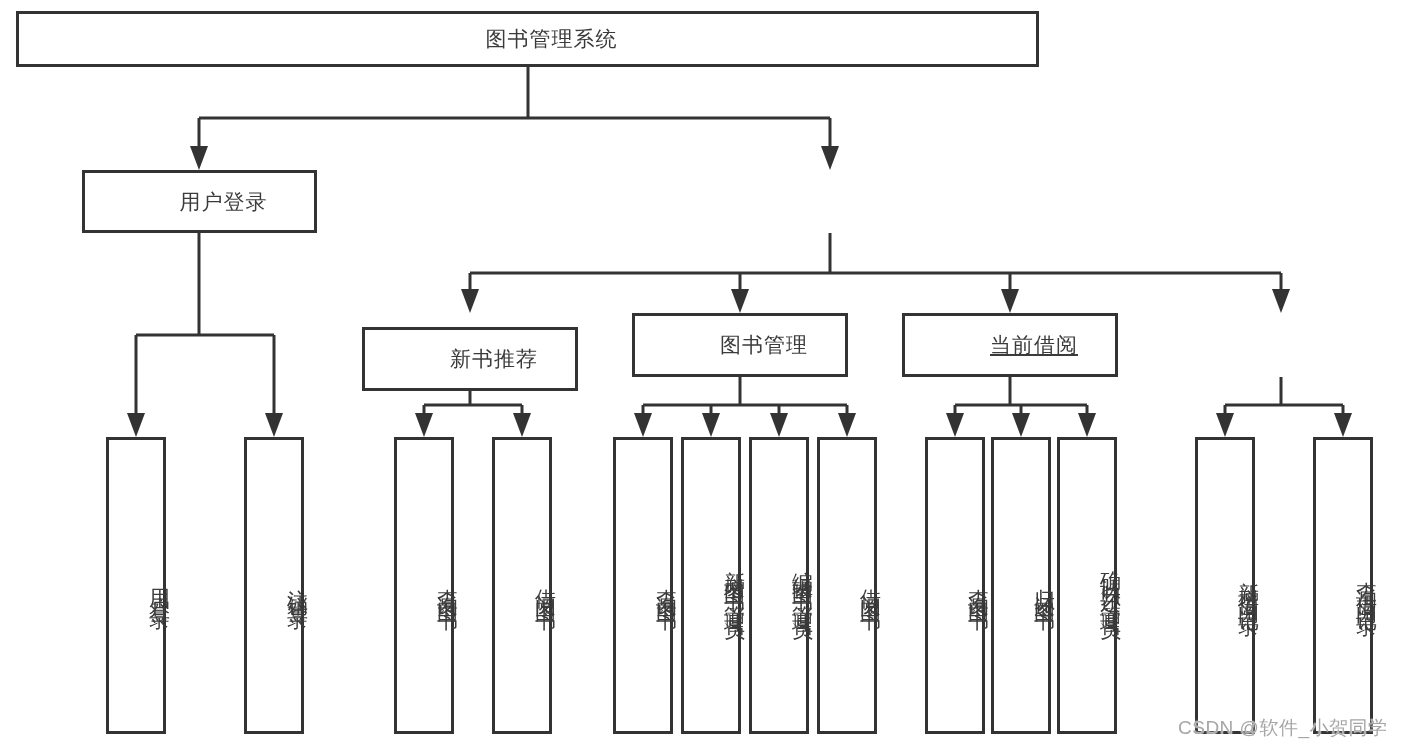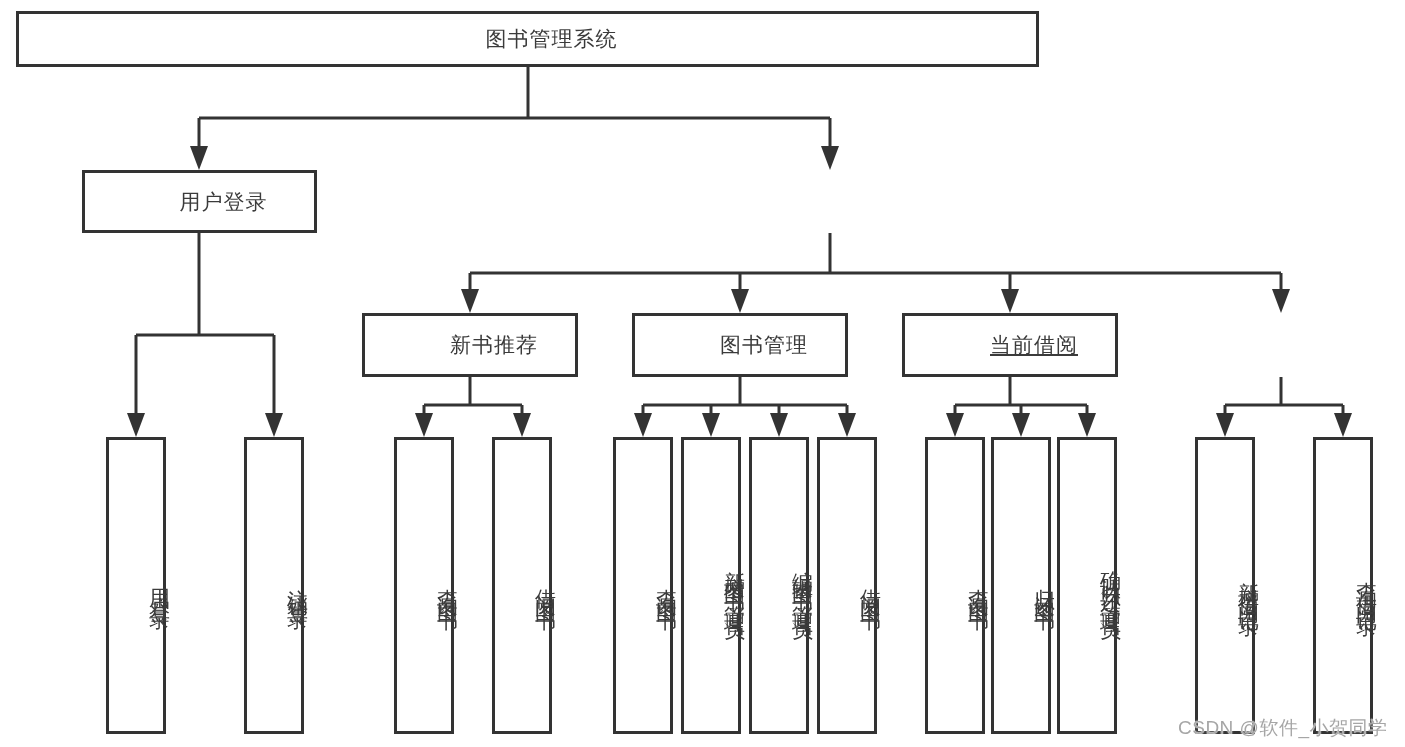--- a/index.html
+++ b/index.html
@@ -137,21 +137,21 @@
       <polygon points="1216,413 1234,413 1225,437" stroke="none"></polygon>
       <line x1="1343" y1="405" x2="1343" y2="420"></line>
       <polygon points="1334,413 1352,413 1343,437" stroke="none"></polygon>
     </g>
   </svg>
 
   <div class="node h" style="left:16px; top:11px; width:1023px; height:56px;">图书管理系统</div>
 
   <div class="node h" style="left:82px; top:170px; width:235px; height:63px;">用户登录</div>
 
-  <div class="node h" style="left:362px; top:313px; width:216px; height:64px;">新书推荐</div>
+  <div class="node h" style="left:362px; top:327px; width:216px; height:64px;">新书推荐</div>
   <div class="node h" style="left:632px; top:313px; width:216px; height:64px;">图书管理</div>
   <div class="node h" style="left:902px; top:313px; width:216px; height:64px;text-decoration:underline;">当前借阅</div>
 
   <div class="node v" style="left:106px; top:437px; width:60px; height:297px;">用户登录</div>
   <div class="node v" style="left:244px; top:437px; width:60px; height:297px;">注销登录</div>
 
   <div class="node v" style="left:394px; top:437px; width:60px; height:297px;">查询图书</div>
   <div class="node v" style="left:492px; top:437px; width:60px; height:297px;">借阅图书</div>
 
   <div class="node v" style="left:613px; top:437px; width:60px; height:297px;">查询图书</div>

